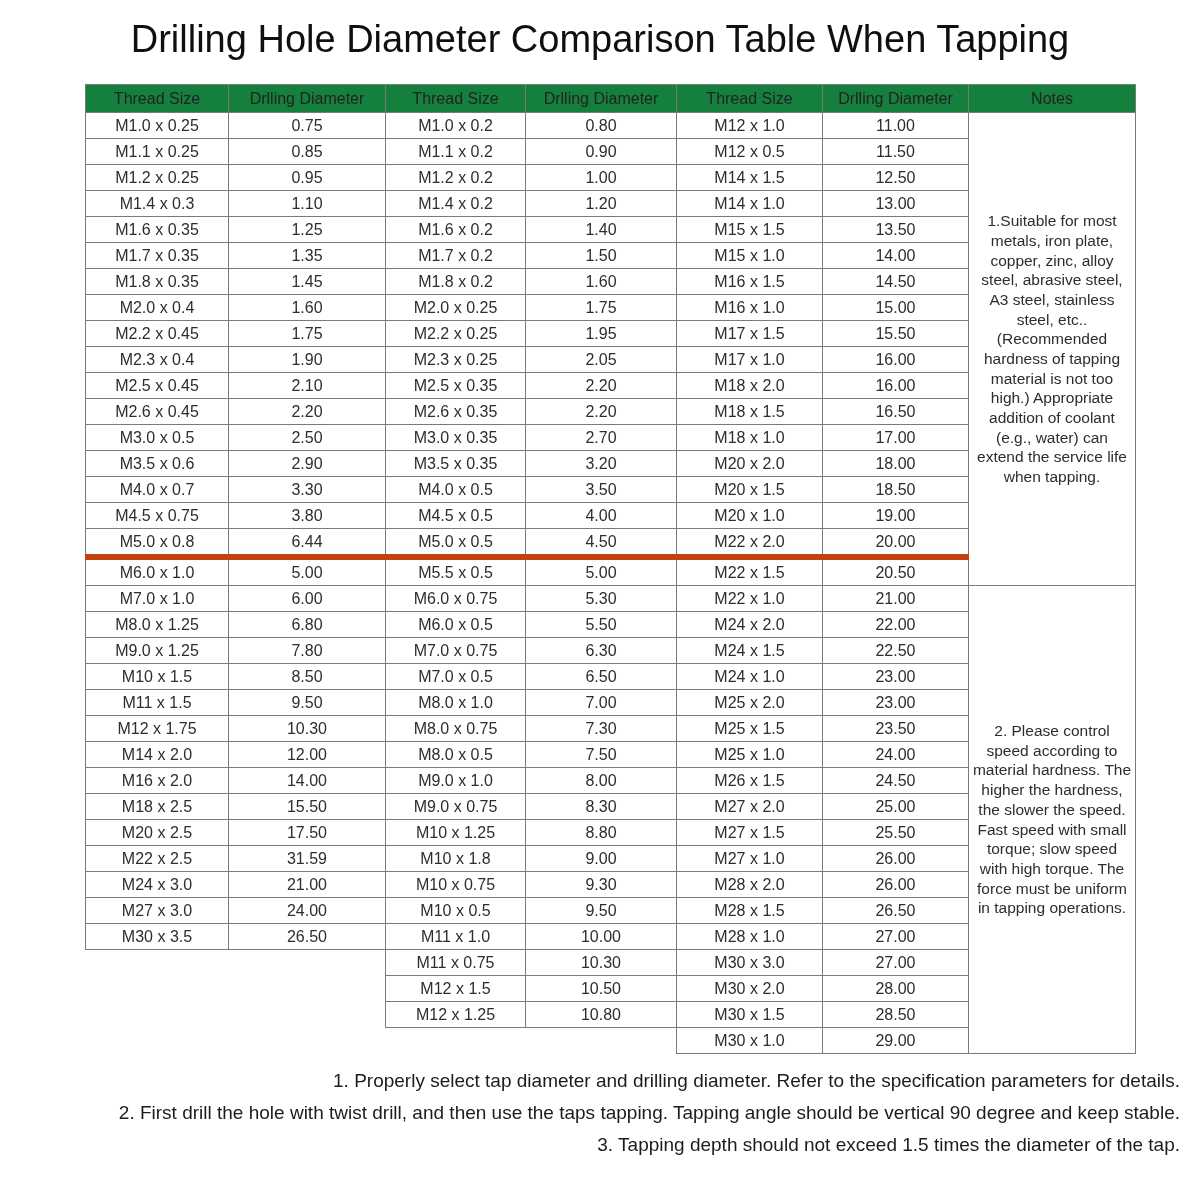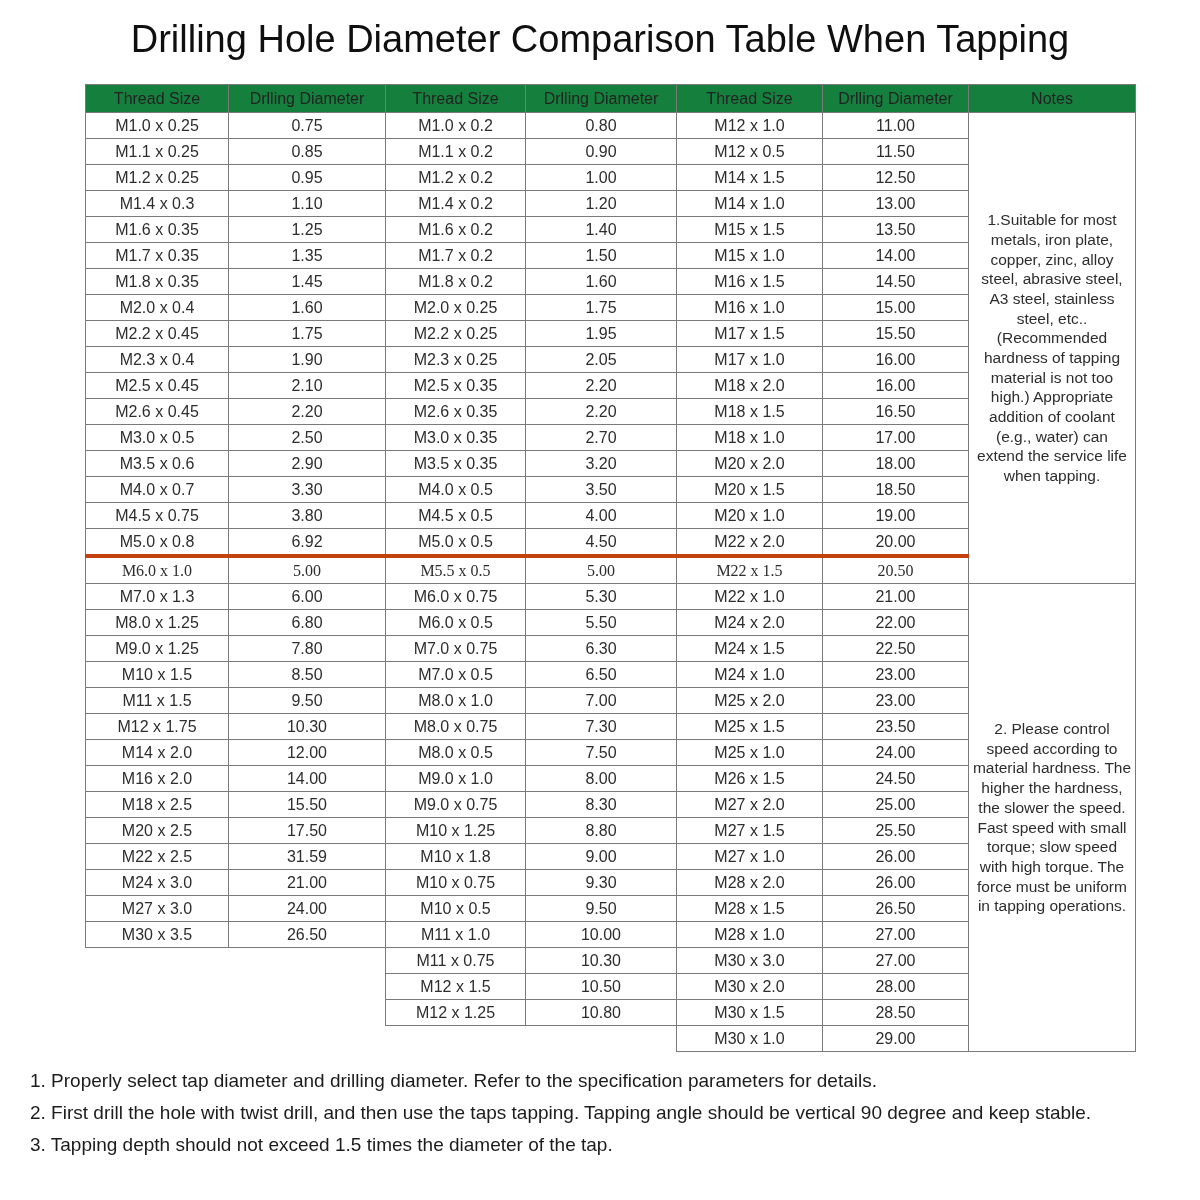--- a/index.html
+++ b/index.html
@@ -7,26 +7,26 @@
         font-family:"Liberation Sans","DejaVu Sans",sans-serif;color:#2d2d2d;overflow:hidden;}
   #title{position:absolute;top:18px;left:0;width:1200px;text-align:center;
          font-size:38px;font-weight:400;color:#0f0f0f;letter-spacing:0px;}
   #tbl-wrap{position:absolute;left:85px;top:84px;}
   table{border-collapse:collapse;table-layout:fixed;}
   th,td{border:1px solid #7a7a7a;text-align:center;vertical-align:middle;
         font-size:16px;font-weight:400;padding:0;white-space:nowrap;overflow:hidden;}
   th{height:27px;background:#15803d;color:#222;}
   td{height:25px;line-height:25px;background:#ffffff;}
   td.blank{border:none;background:#ffffff;}
-  td.group-break{border-top:4px solid #c2410c;font-family:Liberation Serif, serif;}
+  td.group-break{border-top:6px solid #c2410c;}
   td.notes-cell{font-size:15.5px;line-height:1.27;white-space:normal;
                 padding:3px 3px;vertical-align:middle;}
   #footnotes{position:absolute;left:30px;top:1070px;width:1150px;
              font-size:19px;color:#1c1c1c;}
-  #footnotes .fline{margin-bottom:11px;line-height:21px;}
+  #footnotes .fline{margin-bottom:11px;line-height:21px;text-align:right;}
   #footnotes .fline.indent{padding-left:26px;}
 </style>
 </head>
 <body>
 
 <div id="page">
   <div id="title">Drilling Hole Diameter Comparison Table When Tapping</div>
 
   <div id="tbl-wrap">
     <table>
@@ -175,36 +175,36 @@
           <tr>
             <td>M4.5 x 0.75</td>
             <td>3.80</td>
             <td>M4.5 x 0.5</td>
             <td>4.00</td>
             <td>M20 x 1.0</td>
             <td>19.00</td>
           </tr>
           <tr>
             <td>M5.0 x 0.8</td>
-            <td>6.92</td>
+            <td>6.44</td>
             <td>M5.0 x 0.5</td>
             <td>4.50</td>
             <td>M22 x 2.0</td>
             <td>20.00</td>
           </tr>
           <tr>
             <td class="group-break">M6.0 x 1.0</td>
             <td class="group-break">5.00</td>
             <td class="group-break">M5.5 x 0.5</td>
             <td class="group-break">5.00</td>
             <td class="group-break">M22 x 1.5</td>
             <td class="group-break">20.50</td>
           </tr>
           <tr>
-            <td>M7.0 x 1.3</td>
+            <td>M7.0 x 1.0</td>
             <td>6.00</td>
             <td>M6.0 x 0.75</td>
             <td>5.30</td>
             <td>M22 x 1.0</td>
             <td>21.00</td>
             <td class="notes-cell" rowspan="18">2. Please control speed according to material hardness. The higher the hardness, the slower the speed. Fast speed with small torque; slow speed with high torque. The force must be uniform in tapping operations.</td>
           </tr>
           <tr>
             <td>M8.0 x 1.25</td>
             <td>6.80</td>

